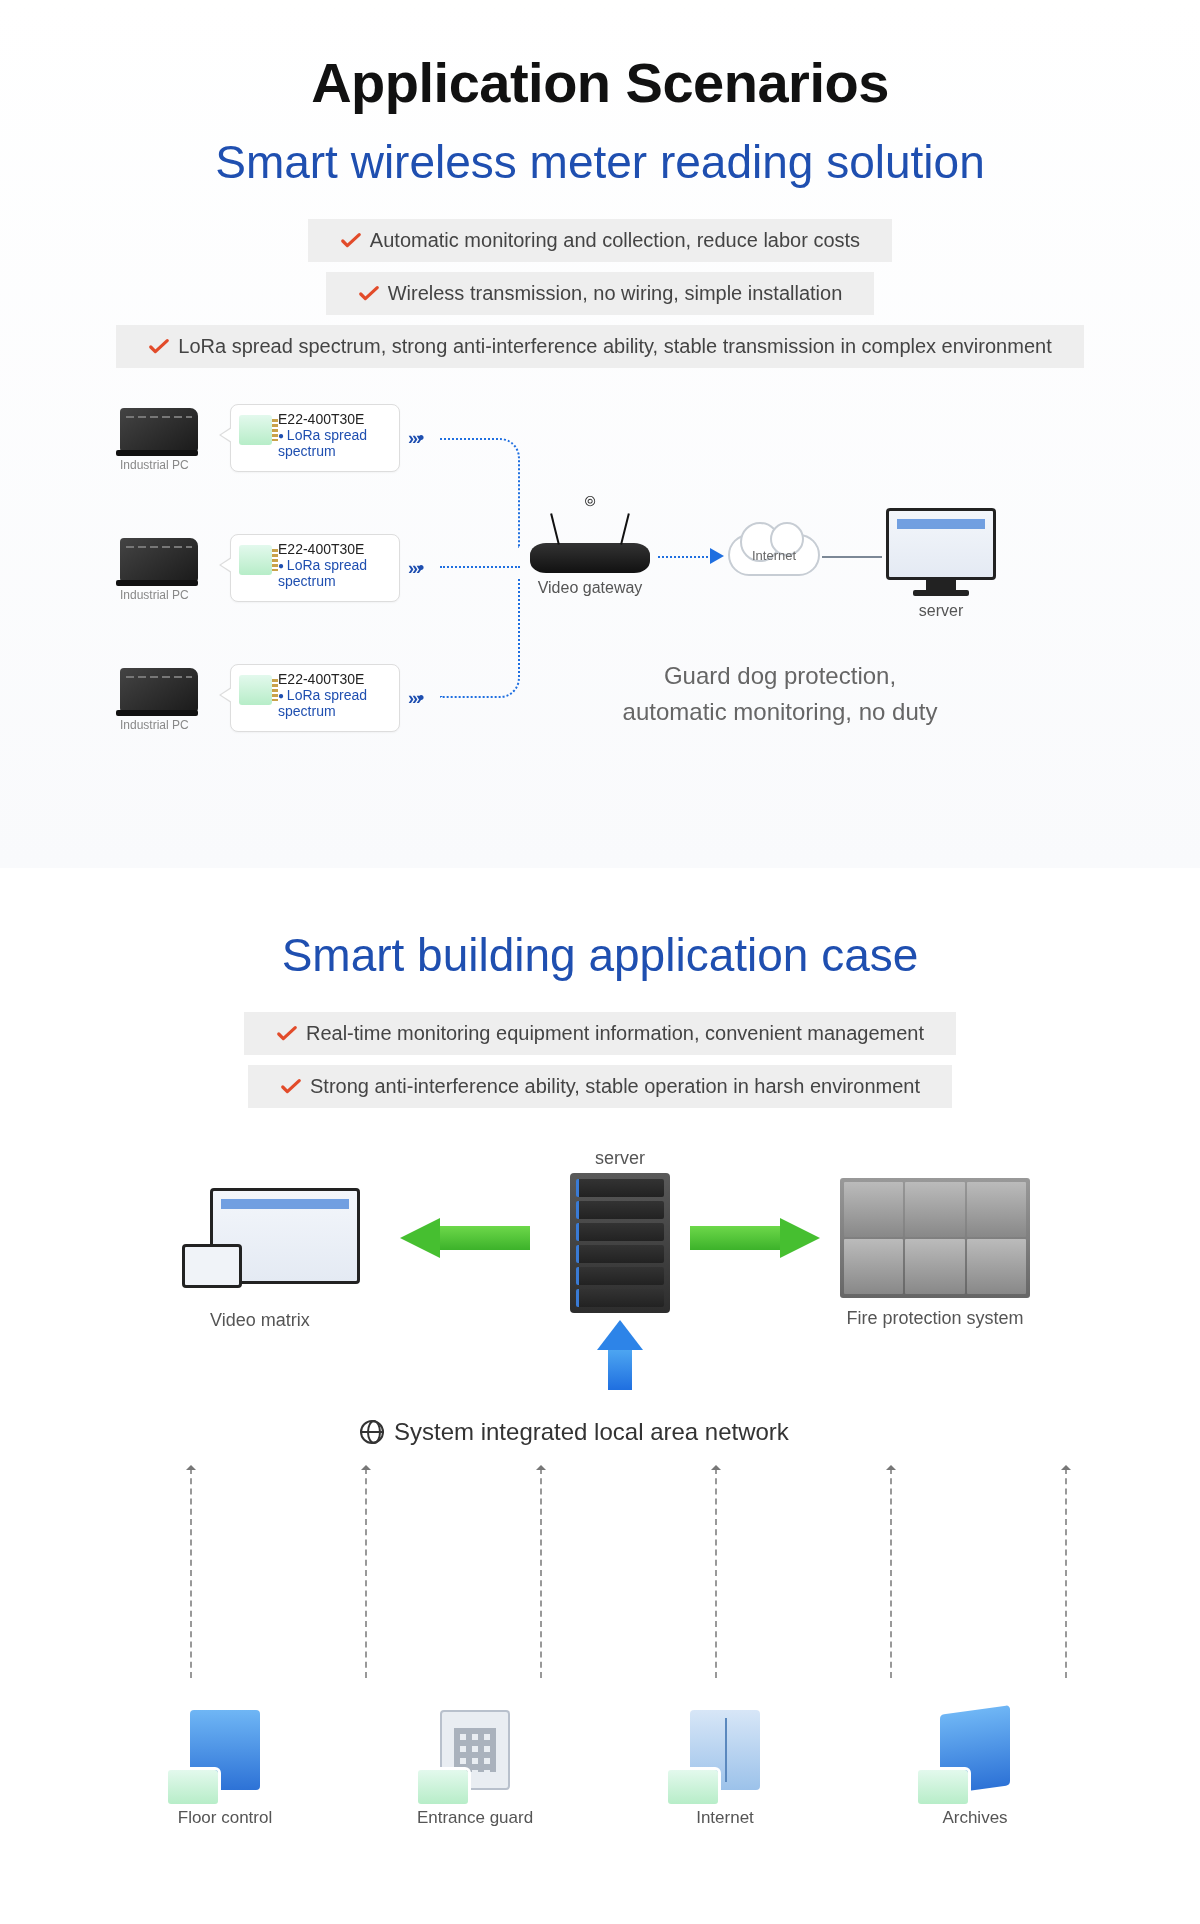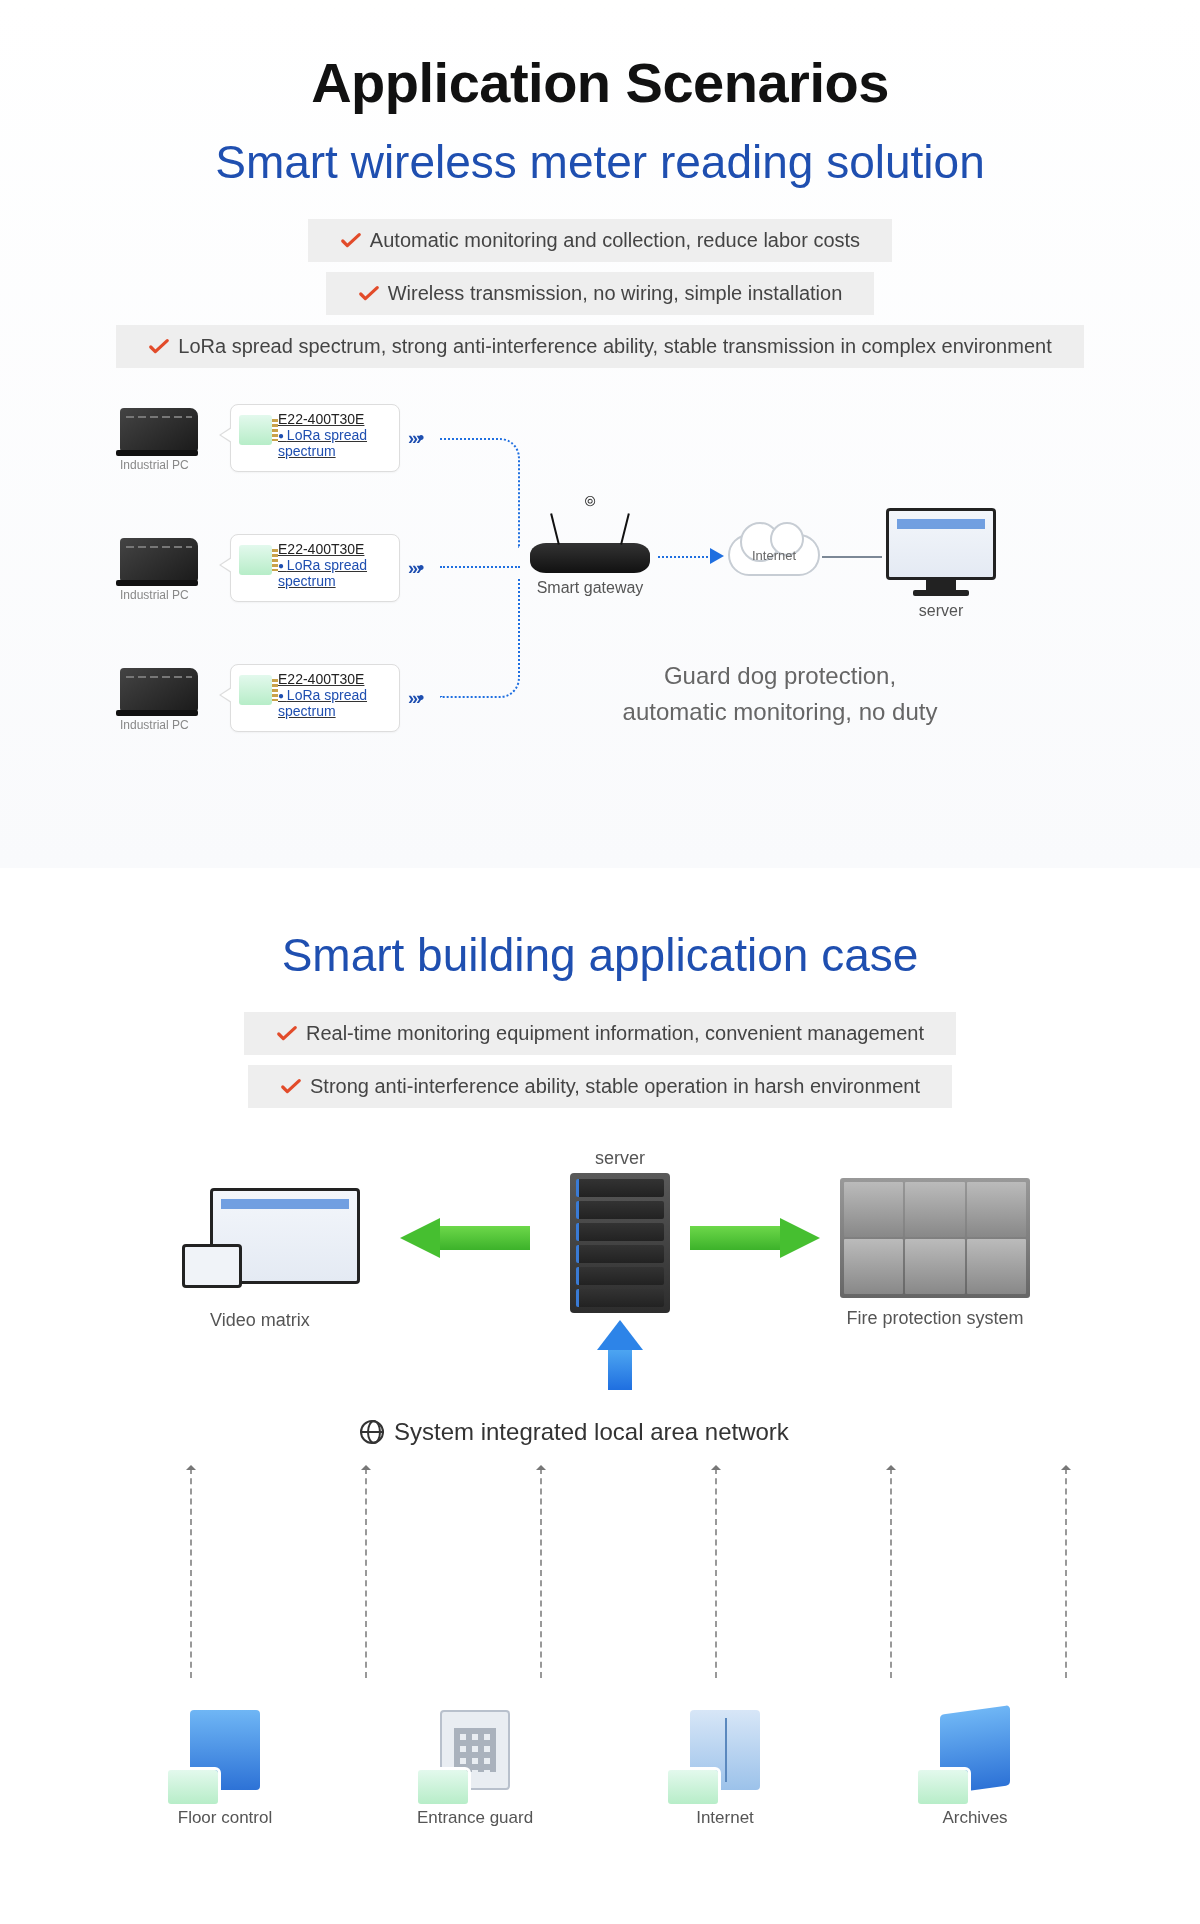--- a/index.html
+++ b/index.html
@@ -18,21 +18,21 @@
 .check svg { width:100%; height:100%; }
 
 
 .diagram1 { position:relative; height:420px; margin:0 40px; }
 .pc { position:absolute; width:100px; height:54px; }
 .pc-box { width:78px; height:44px; background:linear-gradient(145deg,#444,#1a1a1a); border-radius:4px 8px 4px 4px; position:relative; }
 .pc-box::before { content:""; position:absolute; left:6px; top:8px; width:66px; height:2px; background:repeating-linear-gradient(90deg,#777 0 8px,transparent 8px 12px); }
 .pc-box::after { content:""; position:absolute; left:-4px; bottom:-4px; width:82px; height:6px; background:#111; border-radius:2px; }
 .pc-label { font-size:12px; color:#888; margin-top:6px; text-align:left; }
 
-.bubble { position:absolute; width:170px; height:68px; background:#fff; border:1px solid #ddd; border-radius:8px; padding:6px 8px; box-shadow:0 1px 2px rgba(0,0,0,0.04);text-decoration:underline; }
+.bubble { position:absolute; width:170px; height:68px; background:#fff; border:1px solid #ddd; border-radius:8px; padding:6px 8px; box-shadow:0 1px 2px rgba(0,0,0,0.04); }
 .bubble::before,.bubble::after { content:""; position:absolute; width:0; height:0; border-style:solid; }
 .bubble::before { left:-12px; top:22px; border-width:8px 12px 8px 0; border-color:transparent #ddd transparent transparent; }
 .bubble::after  { left:-10px; top:23px; border-width:7px 11px 7px 0; border-color:transparent #fff transparent transparent; }
 .bubble-inner { display:flex; gap:6px; align-items:flex-start; }
 .module { width:44px; height:30px; background:linear-gradient(#e3f9ed,#b7edc8); border-radius:3px; position:relative; margin-top:4px; }
 .module::after { content:""; position:absolute; right:-6px; top:4px; width:6px; height:22px; background:repeating-linear-gradient(#c9a24a 0 3px,transparent 3px 5px); }
 .bubble-text { font-size:14px; line-height:1.15; }
 .bubble-text .model { color:#222; font-weight:500; }
 .bubble-text .mode { color:#1f4fb0; }
 .bubble-text .mode::before { content:"● "; font-size:10px; vertical-align:1px; }
@@ -202,21 +202,21 @@
     <span class="wave-icon dot" style="left:328px; top:150px;"></span>
     <span class="wave-icon dot" style="left:328px; top:280px;"></span>
 
     <div class="dotted-path" style="left:360px; top:30px; width:80px; height:110px; border-top-right-radius:20px;"></div>
     <div class="dotted-path" style="left:360px; top:158px; width:80px; height:0; border-bottom:none;"></div>
     <div class="dotted-path" style="left:360px; top:170px; width:80px; height:120px; border-top:none; border-right:2px dotted #1f6fe0; border-bottom:2px dotted #1f6fe0; border-bottom-right-radius:20px;"></div>
 
     <div class="router" style="left:450px; top:135px;">
       <div class="router-sig">⦾</div>
       <div class="router-body"></div>
-      <div class="router-label">Smart gateway</div>
+      <div class="router-label">Video gateway</div>
     </div>
 
     <div style="position:absolute; left:578px; top:148px; width:54px; height:0; border-top:2px dotted #1f6fe0;"></div>
     <div class="blue-arrow" style="left:630px; top:140px; border-width:8px 0 8px 14px; border-color:transparent transparent transparent #1f6fe0;"></div>
 
     <div class="cloud" style="left:648px; top:126px;">
       <div class="cloud-shape">
           <span class="cloud-text">Internet</span>
         </div>
     </div>

